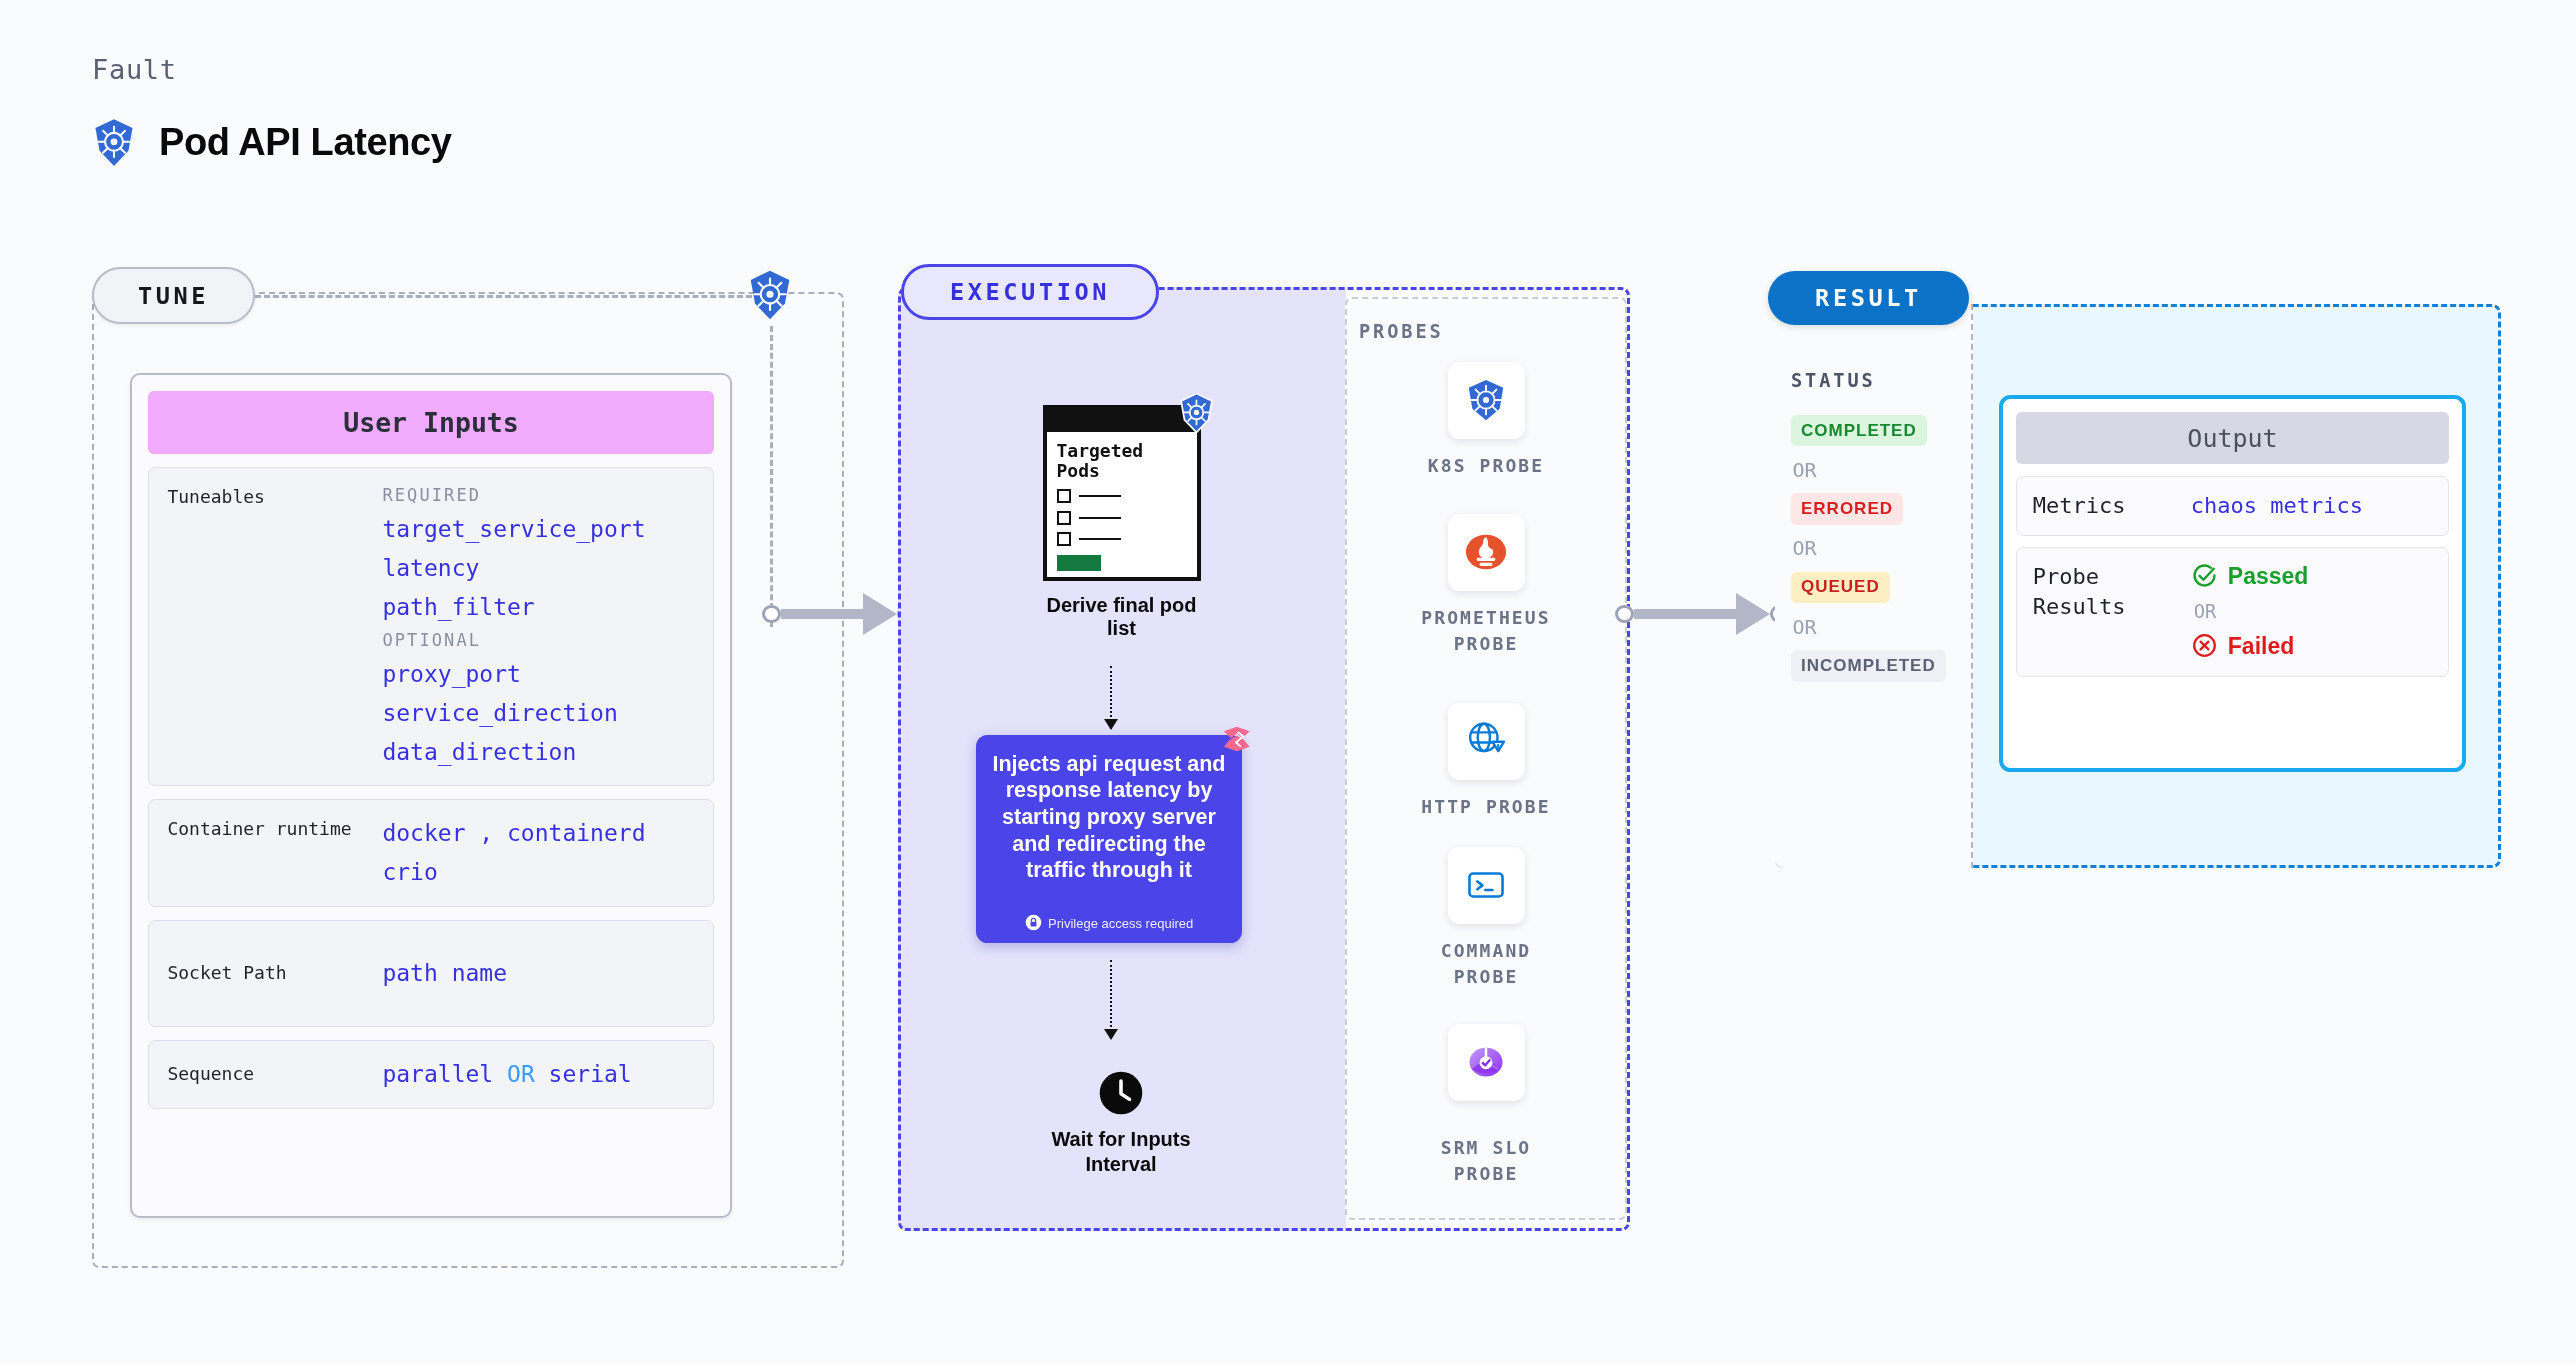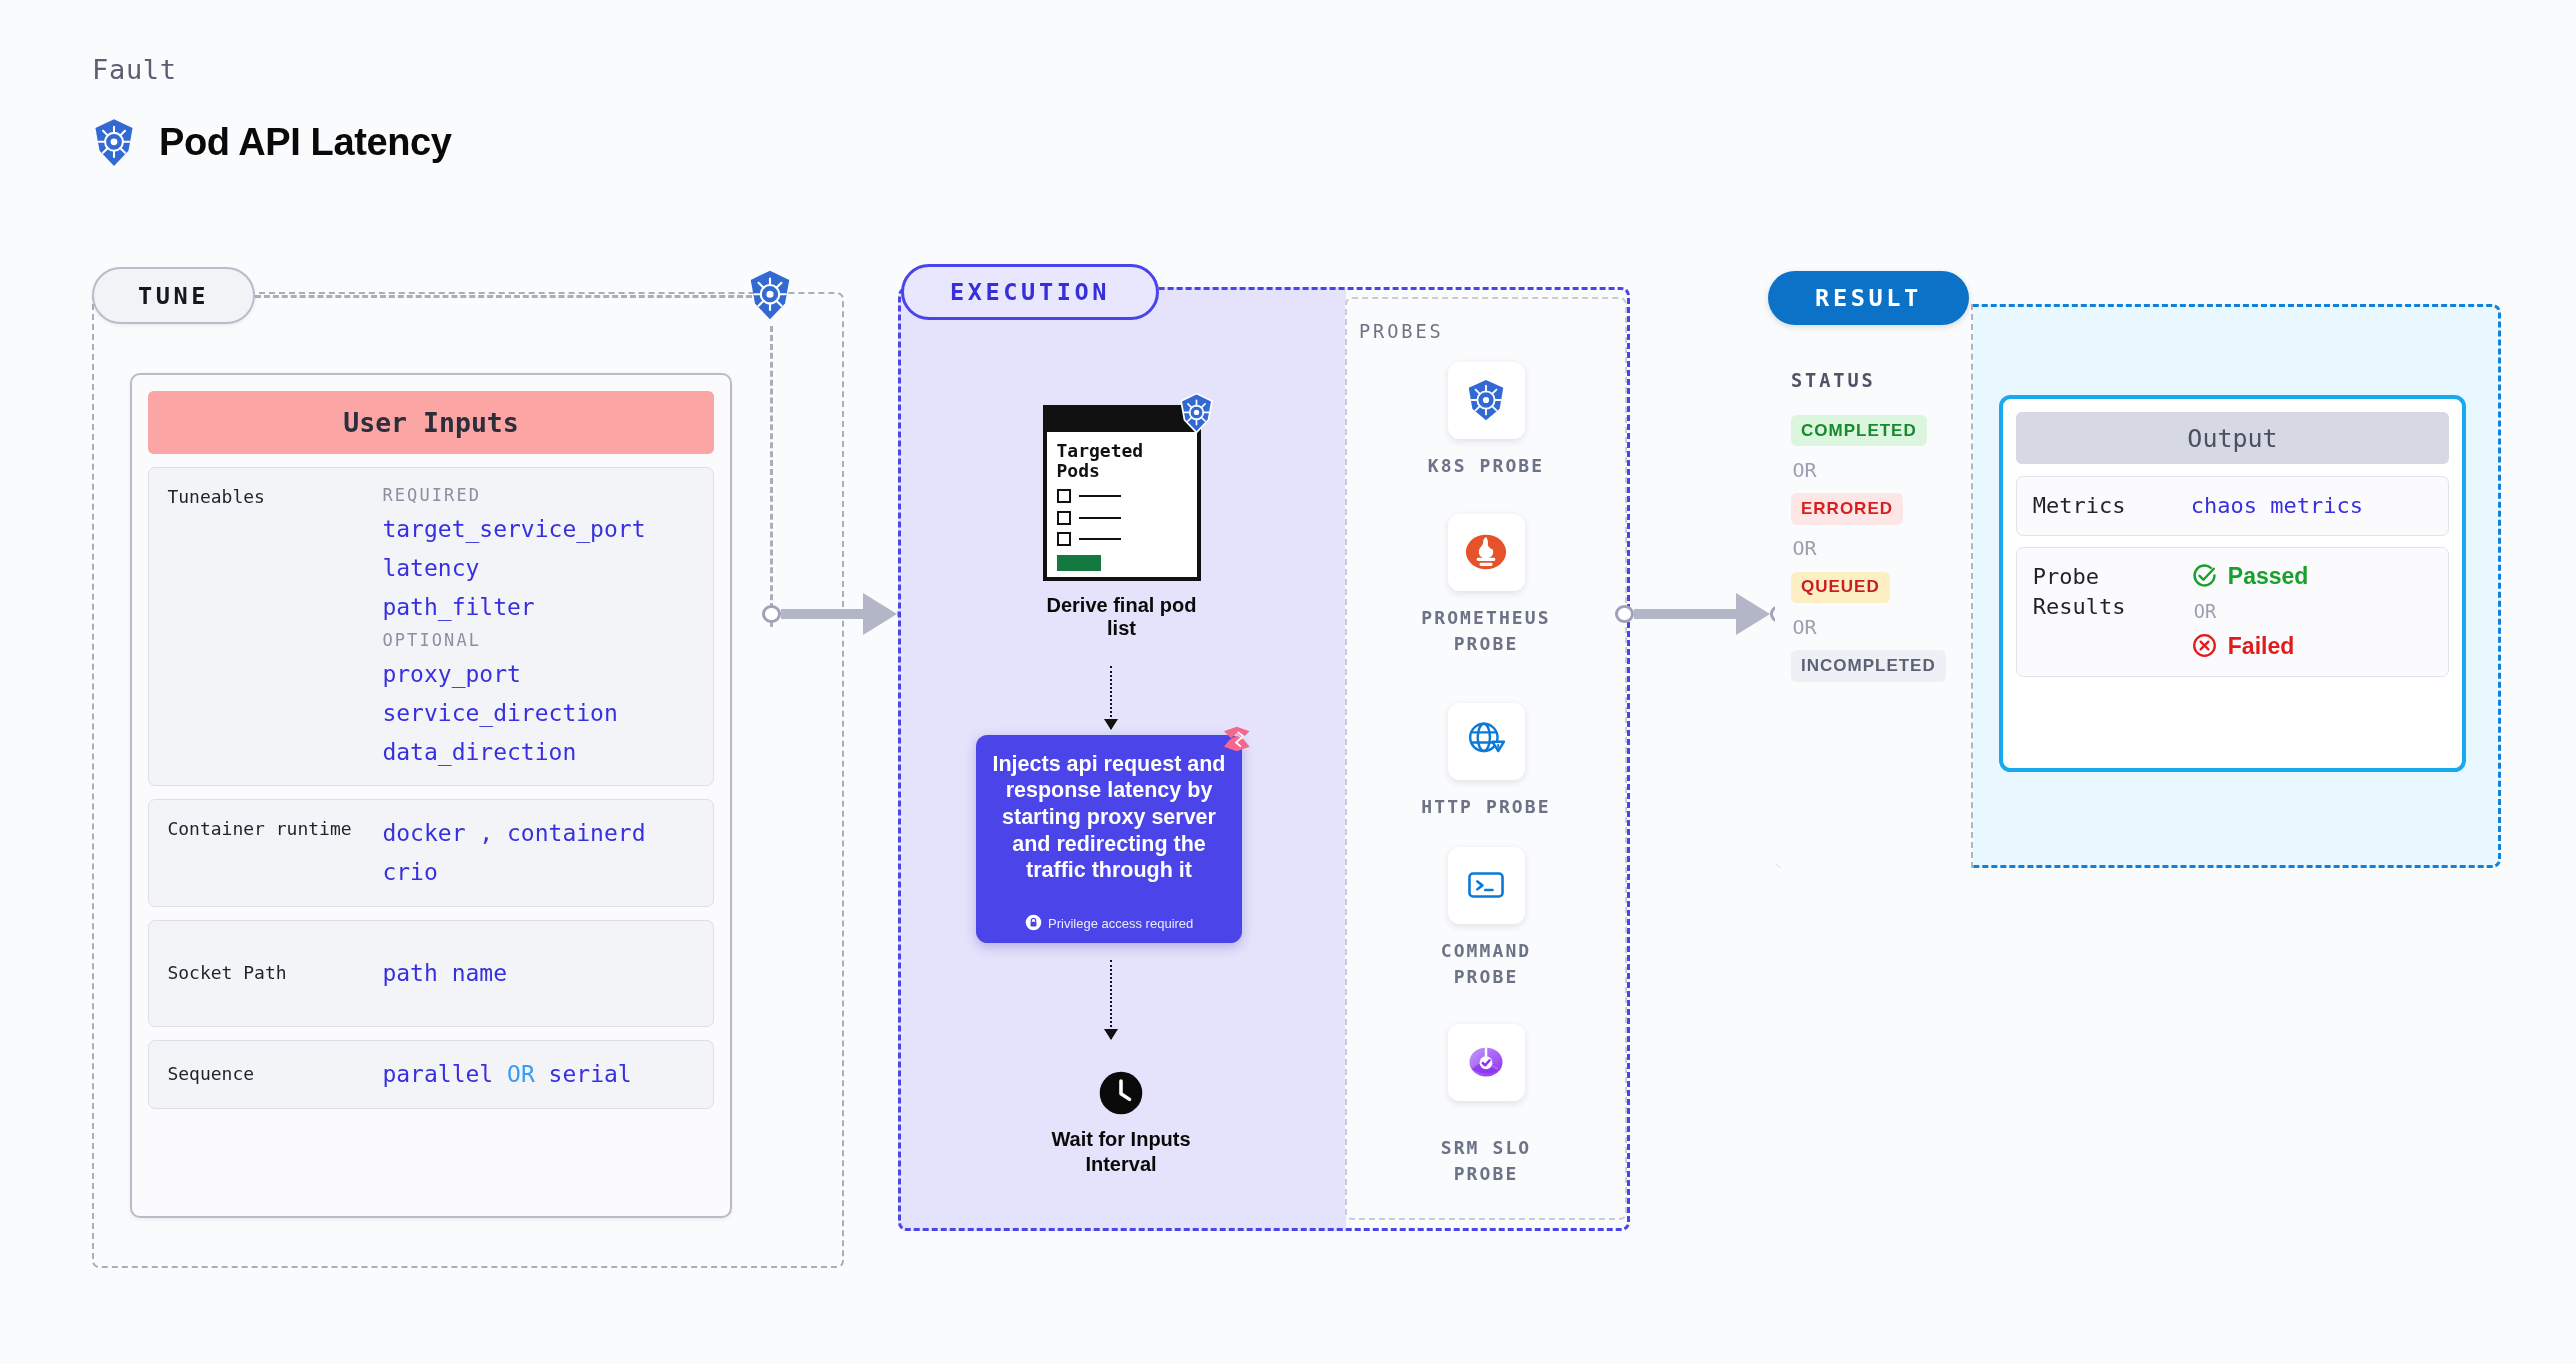--- a/index.html
+++ b/index.html
@@ -56,21 +56,21 @@
   
   #user-inputs-card {
     position: absolute; left: 130px; top: 373px;
     width: 602px; height: 845px;
     background: #fbfbfd;
     border: 2.1px solid #b8bcc8; border-radius: 10px;
     box-shadow: 0 1.4px 4.3px rgba(0,0,0,.06);
     padding: 15.8px;
   }
   #user-inputs-header {
-    height: 63px; background: #fca5a5; border-radius: 5.7px;
+    height: 63px; background: #f0abfc; border-radius: 5.7px;
     display: flex; align-items: center; justify-content: center;
     font-family: "DejaVu Sans Mono", monospace;
     font-size: 26.5px; font-weight: 700; color: #2b2f3a;
   }
   .ui-row {
     margin-top: 13px;
     background: #f3f4f8; border: 1.4px solid #dcdee8; border-radius: 7.2px;
     padding: 17px 18.6px;
     display: flex; align-items: flex-start;
   }
@@ -115,21 +115,21 @@
   
   #probes-col {
     position: absolute; left: 1345px; top: 297px;
     width: 282px; height: 923px;
     border: 2.1px dashed #c9ccd6; border-radius: 7.2px;
     background: #fafbfd;
   }
   #probes-title {
     position: absolute; left: 1359px; top: 321px;
     font-family: "DejaVu Sans Mono", monospace;
-    font-size: 18.6px; color: #6c7386; letter-spacing: 2.9px; font-weight: 400;
+    font-size: 18.6px; color: #6c7386; letter-spacing: 2.9px; font-weight: 700;
   }
   .probe-item {
     position: absolute; left: 1411px; width: 150px;
     display: flex; flex-direction: column; align-items: center;
   }
   .probe-tile {
     width: 77px; height: 77px; background: #ffffff; border-radius: 11.5px;
     box-shadow: 0 2.1px 7.2px rgba(20,25,60,.10);
     display: flex; align-items: center; justify-content: center;
   }

